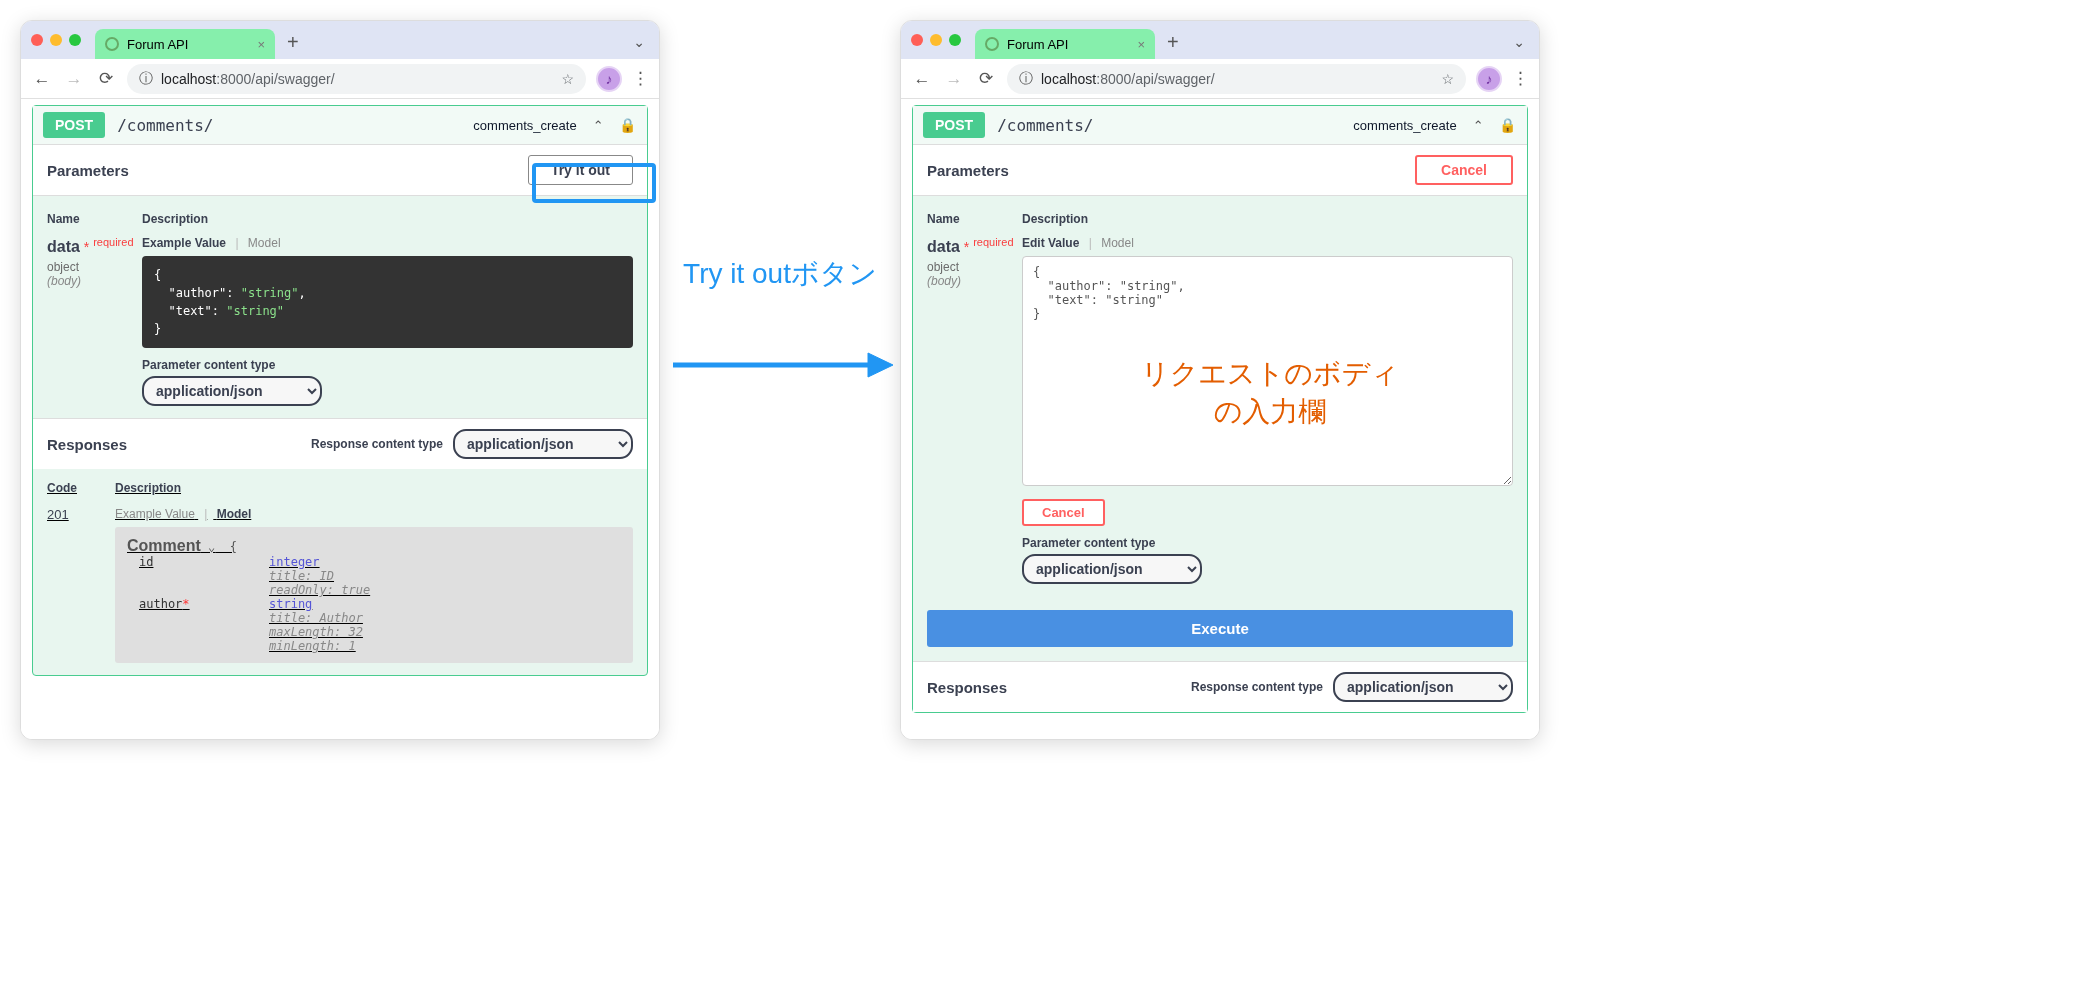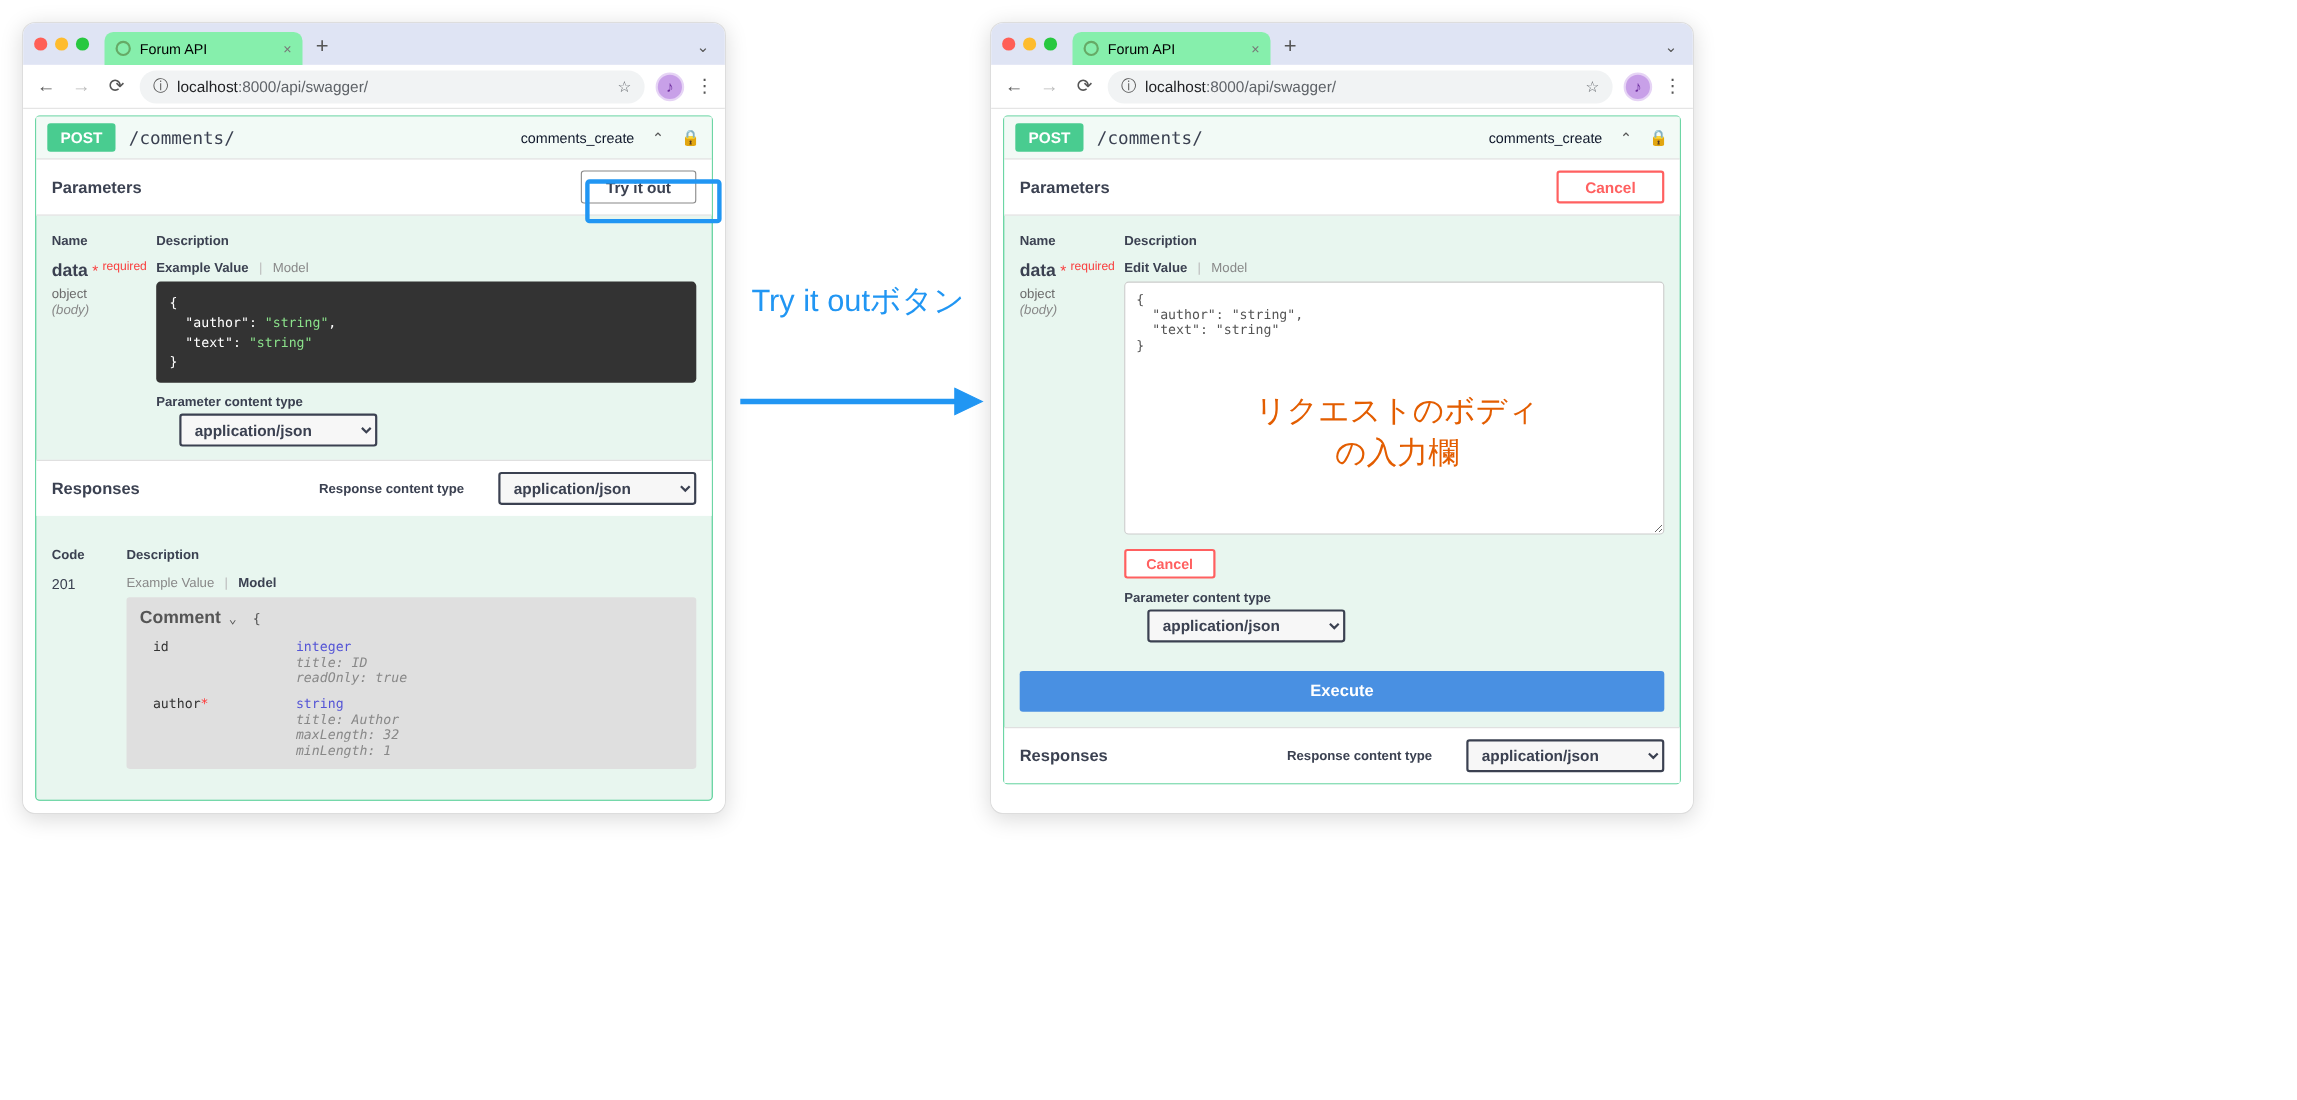--- a/index.html
+++ b/index.html
@@ -125,50 +125,50 @@
     font-family:ui-monospace,Menlo,monospace;font-size:12px;line-height:1.5;white-space:pre;
   }
   .code-box .k{color:#fff;} .code-box .s{color:#8be18b;} .code-box .p{color:#fff;}
   .edit-area{
     width:100%;height:230px;border:1px solid #ccc;border-radius:4px;background:#fff;
     padding:8px 10px;font-family:ui-monospace,Menlo,monospace;font-size:12px;resize:both;
     color:#555;
   }
   .ctype-label{font-size:12px;font-weight:700;margin:10px 0 4px;color:#3b4151;}
   .ctype-select{
-    border:2px solid #3b4151;border-radius:3px;padding:4px 8px;font-size:14px;min-width:180px;
-    background:#f7f7f7;font-weight:700;color:#3b4151;margin-left:21px;
+    border:2px solid #3b4151;border-radius:13px;padding:4px 8px;font-size:14px;min-width:180px;
+    background:#f7f7f7;font-weight:700;color:#3b4151;
   }
   .cancel-inline{
     border:2px solid #ff6060;border-radius:3px;background:#fff;
     padding:4px 18px;font-weight:700;font-size:13px;color:#ff6060;cursor:pointer;margin-top:10px;
   }
   .responses-header{
     background:#fff;padding:10px 14px;display:flex;align-items:center;
     border-top:1px solid #ddd;
   }
   .responses-header h4{font-size:15px;font-weight:600;color:#3b4151;}
   .resp-ctype-label{margin-left:auto;font-size:12px;font-weight:700;color:#3b4151;margin-right:10px;}
   .exec-btn{
     background:#4990e2;color:#fff;font-weight:700;font-size:15px;
     border:none;border-radius:3px;padding:10px;cursor:pointer;
     margin:14px 14px;display:block;width:calc(100% - 28px);
   }
-  .resp-table{padding:28px 14px;}
+  .resp-table{padding:12px 14px;text-decoration:underline;}
   .resp-head{display:flex;font-size:12px;font-weight:700;color:#3b4151;padding-bottom:12px;}
   .resp-head .c1{width:68px;}
   .resp-row{display:flex;font-size:13px;}
   .resp-row .c1{width:68px;color:#3b4151;}
   .resp-row .c2{flex:1;}
   .model-box{
     background:#dfdfdf;border-radius:3px;padding:10px 12px;margin-top:6px;
     font-family:ui-monospace,Menlo,monospace;font-size:12px;color:#555;
   }
   .model-title{font-size:16px;font-weight:600;color:#555;font-family:-apple-system,sans-serif;}
-  .model-prop{display:flex;margin:10px 0 0 12px;}
+  .model-prop{display:flex;margin:0 0 0 12px;}
   .model-prop .pn{width:130px;color:#333;}
   .model-prop .pt{color:#5555d6;}
   .model-prop .pstar{color:#f33;}
   .model-note{margin-left:142px;color:#888;font-style:italic;}
   .annotation{
     position:absolute;color:#2196f3;font-weight:400;font-size:28px;text-align:center;
     font-family:-apple-system,sans-serif;
   }
   .annotation.orange{color:#e35d00;}
   .arrow{

